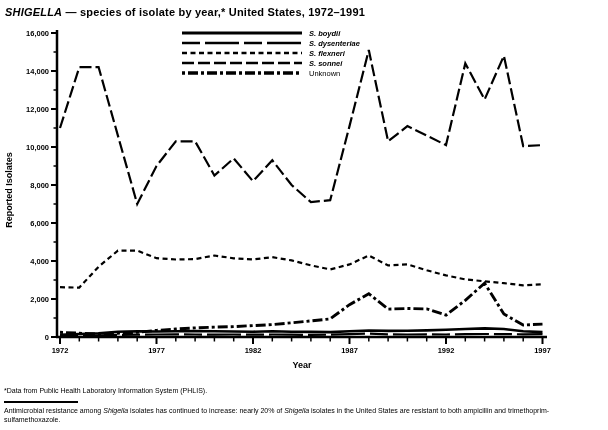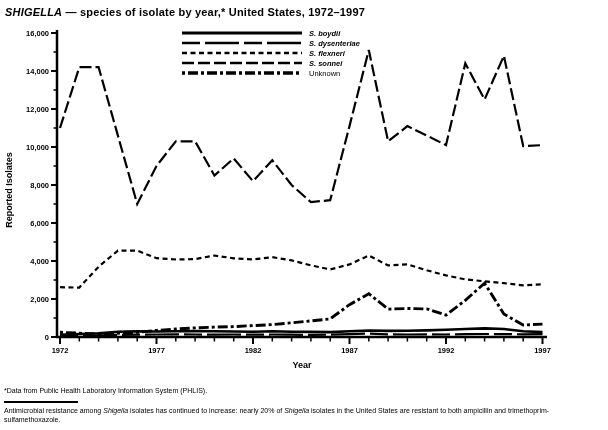--- a/index.html
+++ b/index.html
@@ -10,21 +10,21 @@
   .chart-svg{position:absolute;top:22px;left:0;}
   .fn1{position:absolute;top:387px;left:4px;font-size:7px;}
   .fn-rule{position:absolute;top:401px;left:4px;width:74px;height:2px;background:#000;}
   .fn2{position:absolute;top:406px;left:4px;width:600px;font-size:7px;line-height:9px;}
   .fn2 i,.fn1 i{font-style:italic;}
 </style>
 </head>
 <body>
 
 <div class="page">
-  <div class="title"><i>SHIGELLA</i><span> — species of isolate by year,* United States, 1972–1997</span></div>
+  <div class="title"><i>SHIGELLA</i><span> — species of isolate by year,* United States, 1972–1991</span></div>
   <svg class="chart-svg" id="chart" width="608" height="362">
       <line x1="57" y1="8" x2="57" y2="316" stroke="#000000" stroke-width="2.5"></line>
       <line x1="56" y1="315" x2="547" y2="315" stroke="#000000" stroke-width="2.5"></line>
       <line x1="57" y1="315" x2="51" y2="315" stroke="#000000" stroke-width="2"></line>
       <text x="49" y="317.5" fill="#000000" font-size="7.5" font-weight="bold" text-anchor="end">0</text>
       <line x1="57" y1="296" x2="53.5" y2="296" stroke="#000000" stroke-width="1.5"></line>
       <line x1="57" y1="277" x2="51" y2="277" stroke="#000000" stroke-width="2"></line>
       <text x="49" y="279.5" fill="#000000" font-size="7.5" font-weight="bold" text-anchor="end">2,000</text>
       <line x1="57" y1="258" x2="53.5" y2="258" stroke="#000000" stroke-width="1.5"></line>
       <line x1="57" y1="239" x2="51" y2="239" stroke="#000000" stroke-width="2"></line>

